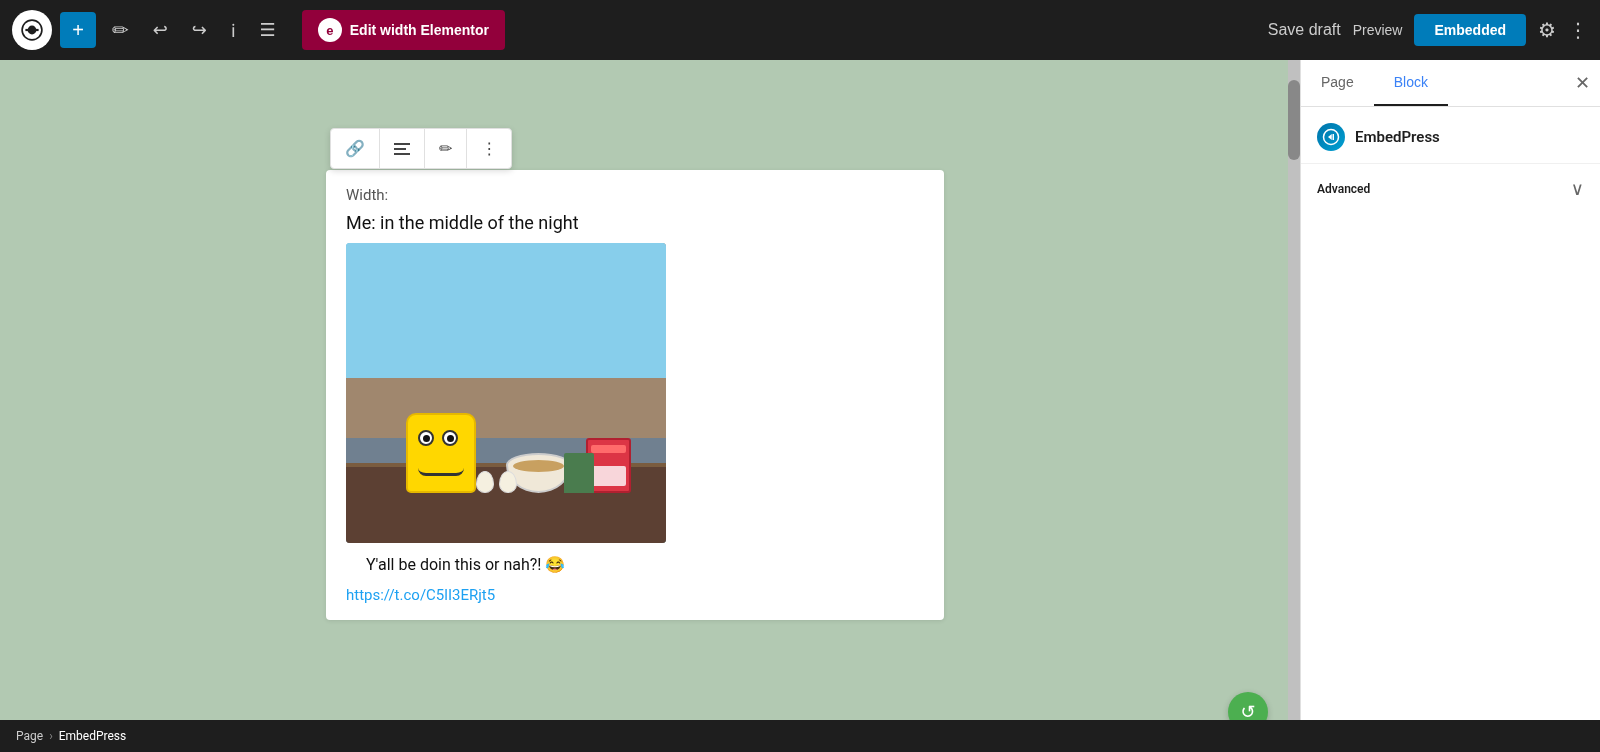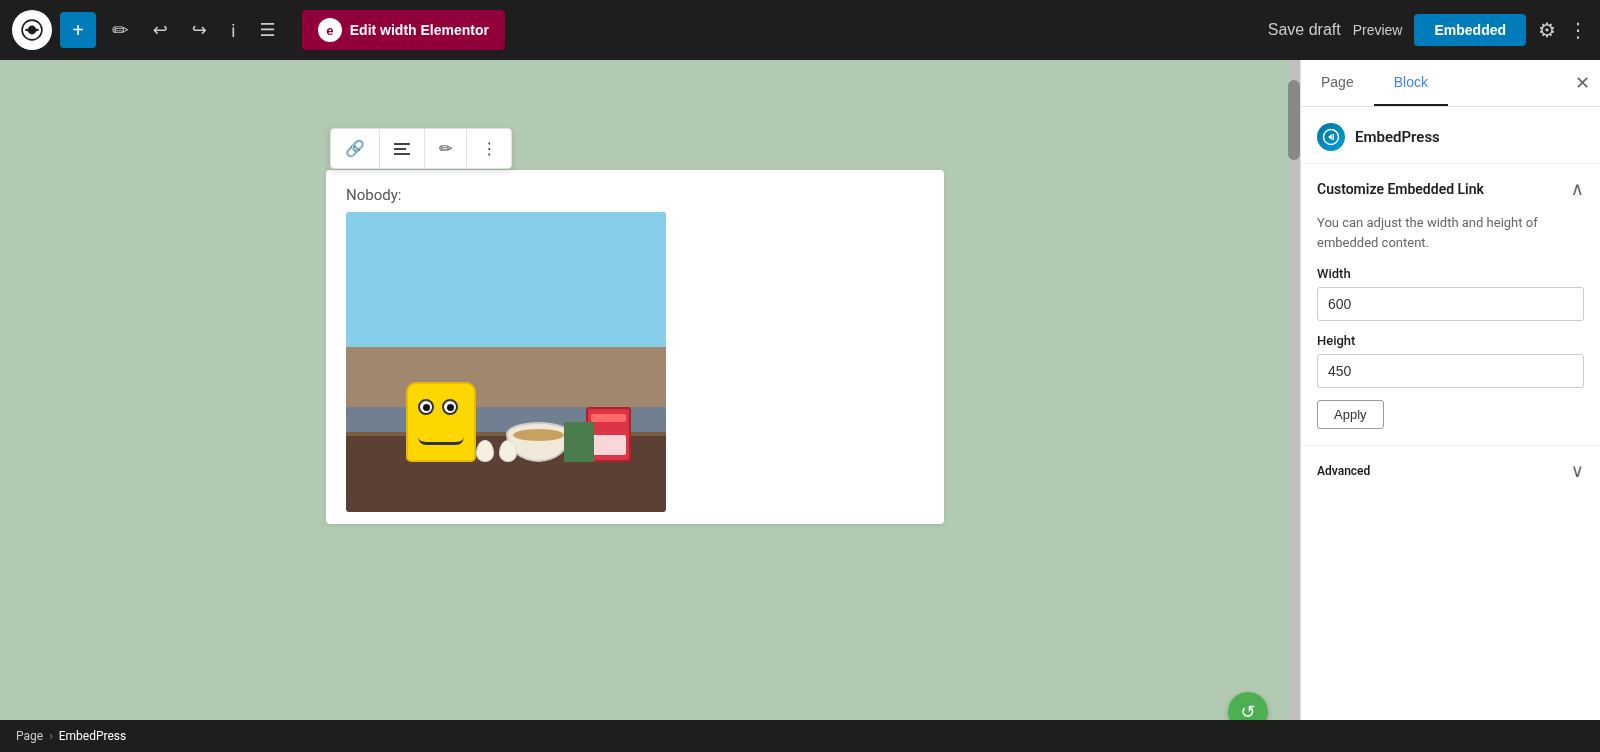--- a/index.html
+++ b/index.html
@@ -369,22 +369,23 @@
             <rect x="0" y="7" width="12" height="2" fill="#444"></rect>
             <rect x="0" y="12" width="16" height="2" fill="#444"></rect>
           </svg>
       </button>
       <button class="block-toolbar-btn">✏</button>
       <button class="block-toolbar-btn">⋮</button>
     </div>
 
     <div class="embed-card">
       <div class="embed-card-header">
-        <span>Nobody:</span>
+        <span>Width:</span>
       </div>
+      <div class="embed-card-me">Me: in the middle of the night</div>
 
       <div class="embed-card-image">
         <div class="spongebob-scene">
 
           <div style="position:absolute;top:0;left:0;right:0;bottom:0;background:linear-gradient(180deg,#87ceeb 0%,#87ceeb 45%,#a0876e 45%,#a0876e 65%,#708090 65%,#708090 100%);"></div>
 
           <div style="position:absolute;bottom:0;left:0;right:0;height:80px;background:#5c4033;border-top:4px solid #7a5c3f;"></div>
 
           <div style="position:absolute;bottom:50px;left:60px;width:70px;height:80px;background:#ffd700;border-radius:10px 10px 5px 5px;border:2px solid #e6b800;">
 
@@ -409,20 +410,24 @@
             <div style="position:absolute;bottom:5px;left:3px;right:3px;height:20px;background:#fff;border-radius:2px;opacity:0.8;"></div>
           </div>
 
           <div style="position:absolute;bottom:50px;left:130px;display:flex;gap:5px;">
             <div style="width:18px;height:22px;background:#f5f0e0;border-radius:50% 50% 50% 50%/60% 60% 40% 40%;border:1px solid #ddd;"></div>
             <div style="width:18px;height:22px;background:#f5f0e0;border-radius:50% 50% 50% 50%/60% 60% 40% 40%;border:1px solid #ddd;"></div>
           </div>
 
           <div style="position:absolute;bottom:50px;left:218px;width:30px;height:40px;background:#4a7c4e;border-radius:2px 2px 0 0;"></div>
         </div>
+      </div>
+      <div class="embed-card-bottom">
+        <div class="embed-card-caption">Y'all be doin this or nah?! 😂</div>
+        <a class="embed-card-link" href="#">https://t.co/C5lI3ERjt5</a>
       </div>
     </div>
 
     <button class="recaptcha-btn" style="font-size:18px;">↺</button>
   </div>
 
   <div class="canvas-scrollbar">
     <div class="canvas-scrollbar-thumb"></div>
   </div>
 
@@ -438,34 +443,20 @@
       <div class="plugin-icon">
         <svg width="18" height="18" viewBox="0 0 24 24" fill="none">
           <circle cx="12" cy="12" r="10" stroke="#fff" stroke-width="2"></circle>
           <path d="M8 12 L13 8 L13 16 Z" fill="#fff"></path>
           <rect x="14" y="8" width="2" height="8" fill="#fff"></rect>
         </svg>
       </div>
       <span class="plugin-name">EmbedPress</span>
     </div>
 
-    <div class="section">
-      <div class="section-header">
-        <span class="section-title">Customize Embedded Link</span>
-        <span class="section-toggle">∧</span>
-      </div>
-      <div class="section-body">
-        <p class="section-desc">You can adjust the width and height of embedded content.</p>
-        <div class="field-label">Width</div>
-        <input type="text" class="field-input" value="600" style="">
-        <div class="field-label">Height</div>
-        <input type="text" class="field-input" value="450" style="">
-        <button class="apply-btn">Apply</button>
-      </div>
-    </div>
 
     <div class="advanced-section">
       <span class="advanced-title">Advanced</span>
       <span class="chevron-down">∨</span>
     </div>
   </div>
 </div>
 
 <div class="breadcrumb">
   <span class="breadcrumb-item">Page</span>

